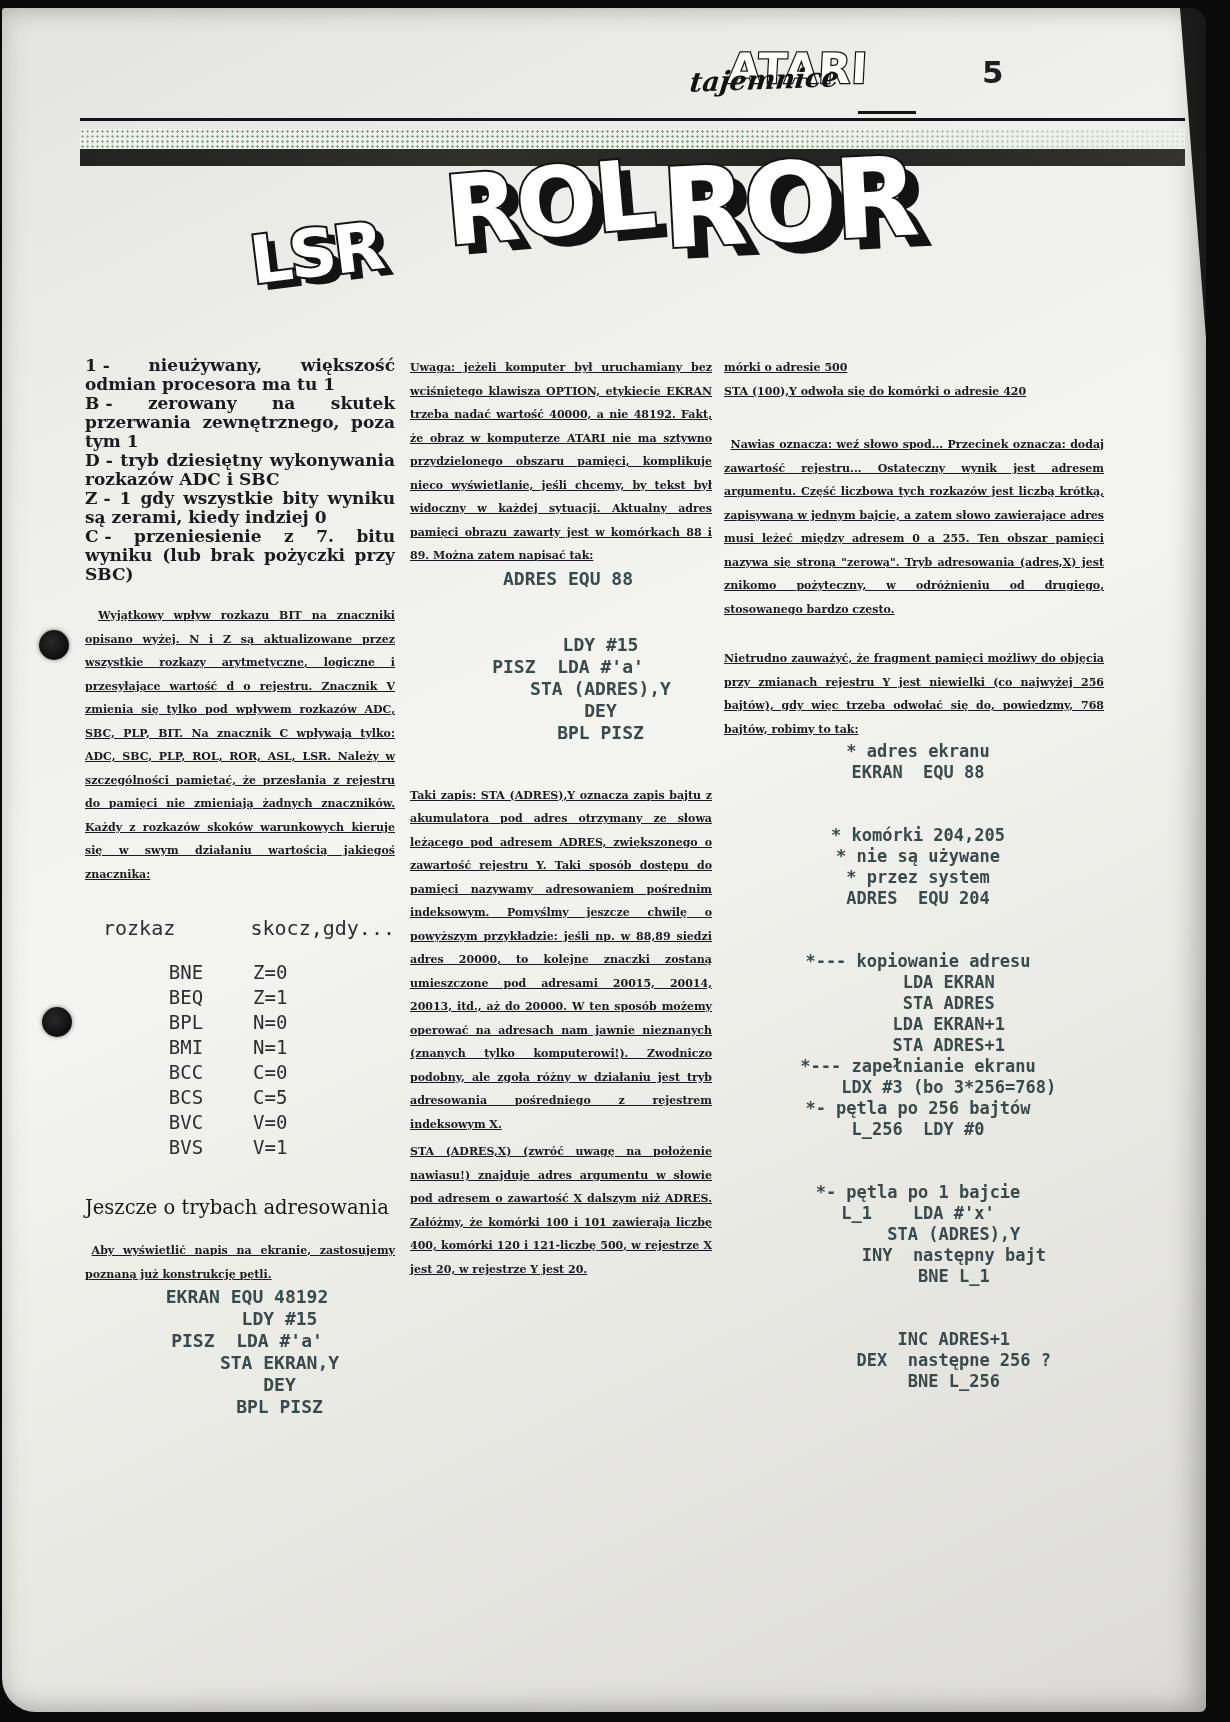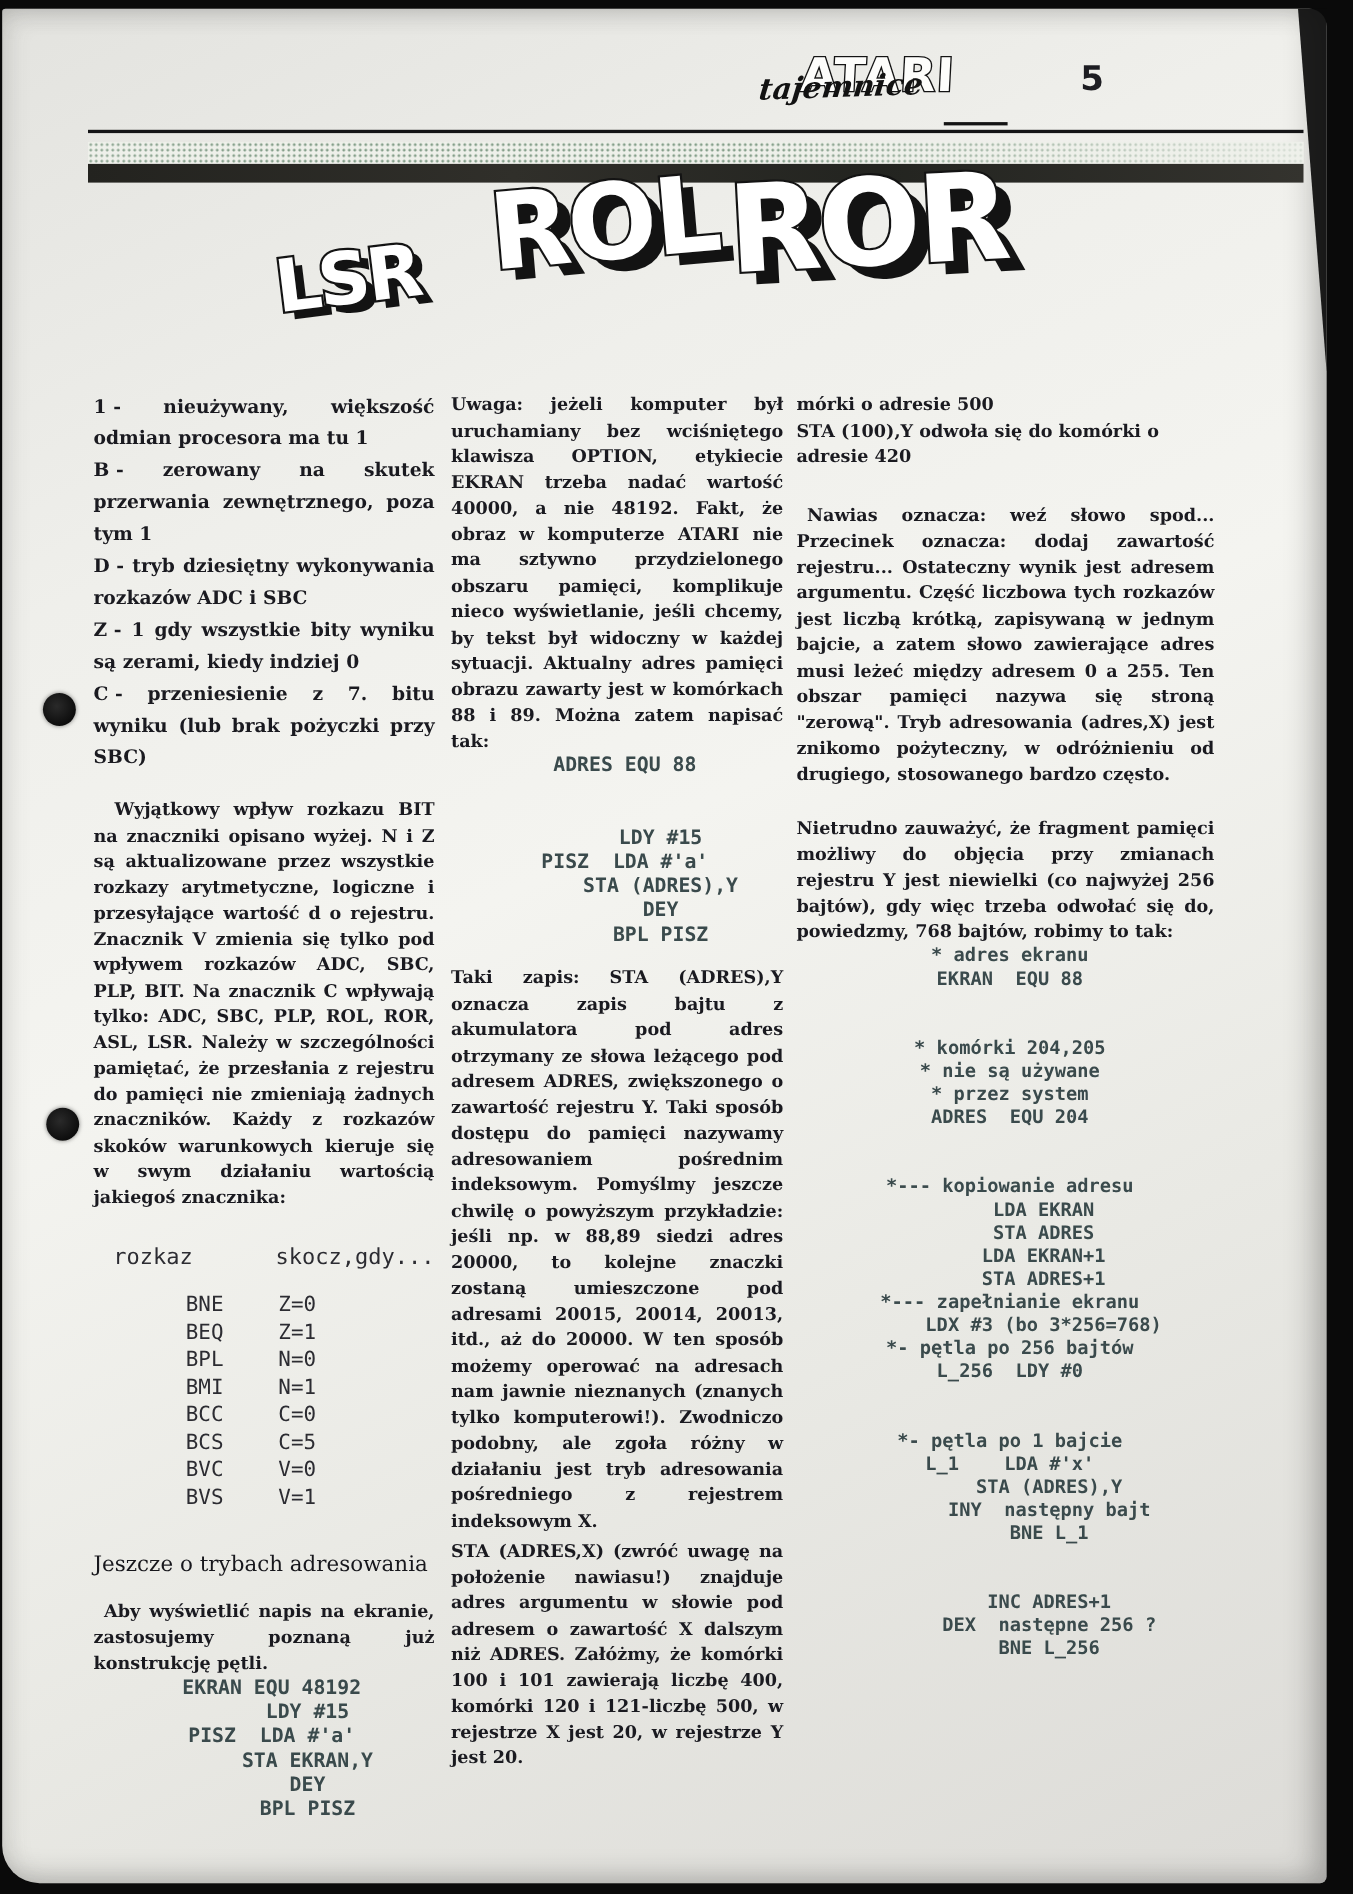--- a/index.html
+++ b/index.html
@@ -77,29 +77,29 @@
   .t-rol{left:443px;top:-6px;font-size:96px;transform:rotate(-5deg);text-shadow:11px 11px 0 #131313;}
   .t-ror{left:660px;top:-12px;font-size:110px;transform:rotate(-3deg);text-shadow:13px 12px 0 #131313;}
 
   
   .cols{display:flex;padding:20px 0 0 83px;align-items:flex-start;}
   .col{color:#1a1a20;}
   .col1{width:310px;margin-right:15px;}
   .col2{width:302px;margin-right:12px;}
   .col3{width:380px;}
   .para{
-    margin:0;font-size:16px;line-height:23.5px;font-weight:700;
-    text-align:justify;color:#1a1a20;
+    margin:0;font-size:11px;line-height:23.5px;font-weight:700;
+    text-align:justify;color:#1a1a20;text-decoration:underline;
   }
   .pre-line{white-space:pre-line;text-align:left;}
   .ind{text-indent:1.2em;}
   .ind-sm{text-indent:.6em;}
-  .flags p{margin:0;font-size:17px;line-height:29px;font-weight:700;text-align:justify;}
+  .flags p{margin:0;font-size:17px;line-height:19px;font-weight:700;text-align:justify;}
   .flags b{font-weight:bold;margin-right:6px;}
-  .mt20{margin-top:20px;} .mt26{margin-top:26px;} .mt28{margin-top:16px;}
+  .mt20{margin-top:20px;} .mt26{margin-top:26px;} .mt28{margin-top:40px;}
   .mt30{margin-top:30px;} .mt40{margin-top:40px;}
   .mt46{margin-top:46px;} .mt4{margin-top:4px;}
 
   .subhead{
     margin:36px 0 0 0;font-size:19.5px;font-weight:normal;color:#17171c;
     font-family:"DejaVu Serif","Liberation Serif",serif;
   }
   .code{
     margin:0;font-family:"DejaVu Sans Mono","Liberation Mono",monospace;
     font-weight:bold;color:#3a4a4c;white-space:pre;

